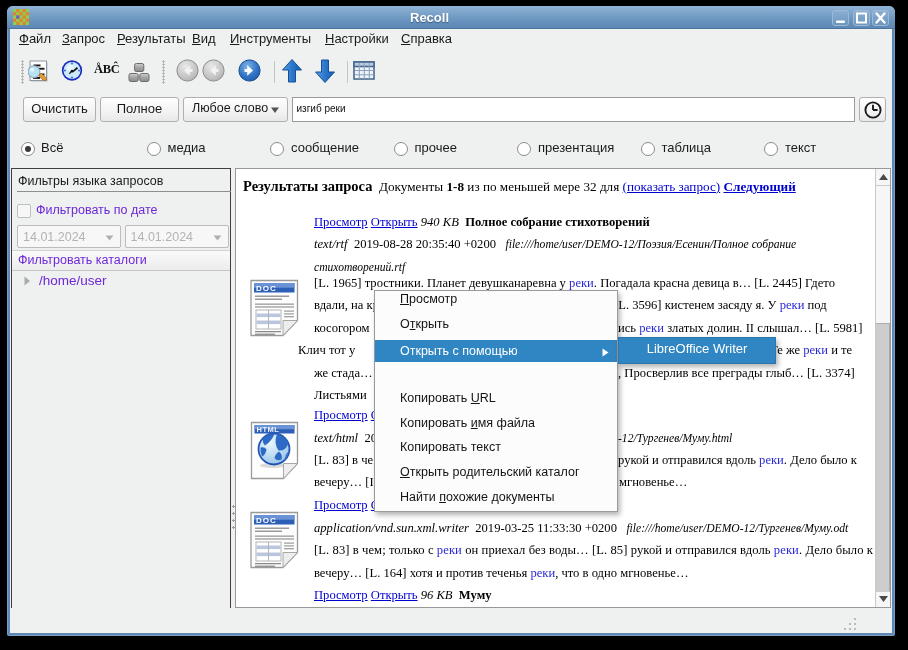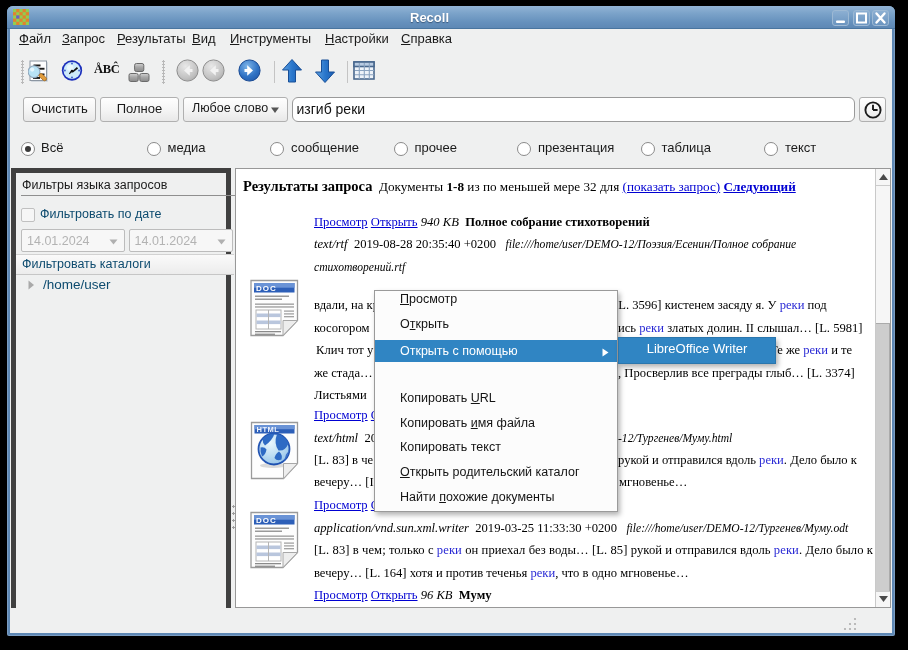--- a/index.html
+++ b/index.html
@@ -11,27 +11,27 @@
 .wbtn{position:absolute;top:4px;width:17px;height:16px;border:1px solid #9db9d4;border-radius:3px;background:linear-gradient(#8cafd2,#6b95c0)}
 #client{position:absolute;left:3px;top:23px;width:882px;height:604px;background:#eff0f0}
 
 #menubar{position:absolute;left:0;top:0;width:882px;height:26px;font-size:13px;color:#1a1a1a}
 #menubar span{position:absolute;top:2px}
 u{text-decoration:underline}
 
 #toolbar{position:absolute;left:0;top:26px;width:718px;height:35px}
 
 .btn{position:absolute;height:25px;border:1px solid #b0b0b0;border-radius:3px;background:linear-gradient(#fefefe,#f4f4f4 55%,#e8e8e8);font-size:13px;color:#1a1a1a;text-align:center}
-#input{position:absolute;border:1px solid #9a9a9a;border-radius:6px;background:#fff;font-size:14px;color:#111}
+#input{position:absolute;border:1px solid #9a9a9a;border-radius:0;background:#fff;font-size:10px;color:#111}
 
 .radio{position:absolute;width:14px;height:14px;border:1px solid #8a8a8a;border-radius:50%;background:#fff}
 .rlabel{position:absolute;font-size:13px;color:#1a1a1a}
 
-#sidebar{position:absolute;left:1px;top:139px;width:220px;height:454px;border:5px solid #404040;background:#eff0f0}
-.grey{color:#0c4a6e}
+#sidebar{position:absolute;left:1px;top:139px;width:220px;height:454px;border:1px solid #404040;background:#eff0f0}
+.grey{color:#6d28d9}
 .combo{position:absolute;width:104px;height:23px;border:1px solid #bcbcbc;border-radius:2px;background:#f7f7f7}
 .combo span{position:absolute;left:5px;top:4px;font-size:12.5px;color:#b3b3b3}
 
 #results{position:absolute;left:225px;top:139px;width:656px;height:440px;border:1px solid #989898;background:#fff;overflow:hidden}
 .rl{position:absolute;font-family:"Liberation Serif",serif;font-size:12.6px;color:#000;white-space:nowrap}
 .rl .u{font-size:11.6px}
 .rl a{color:#0000d2;text-decoration:underline}
 .rl .w{color:#2b2bd5}
 #sbar{position:absolute;right:0;top:0;width:15px;height:438px;background:#f6f6f6;border-left:1px solid #c9c9c9}
 #sbthumb{position:absolute;left:0px;top:154px;width:14px;height:269px;background:#cdcdcd;border:1px solid #ababab;border-left:none}
@@ -230,25 +230,26 @@
             <path d="M1.5 0.5 L7 5 L1.5 9.5 Z" fill="#a9a9a9"></path>
           </svg>
     <div class="abs grey" style="left:27px;top:104px;font-size:13.5px">/home/user</div>
    </div>
    <div class="abs" style="left:222px;top:474px;width:3px;height:30px;background-image:radial-gradient(circle,#9e9e9e 1px,transparent 1.3px);background-size:3px 7px"></div>
    <div id="results">
     <div class="rl" style="left:7px;top:9px"><span style="font-size:14.5px;font-weight:bold">Результаты запроса</span><span style="font-size:13.2px">&nbsp; Документы <b>1-8</b> из по меньшей мере 32 для <a>(показать запрос)</a> <a><b>Следующий</b></a></span></div>
     <div class="rl" style="left:78px;top:46px"><a>Просмотр</a> <a>Открыть</a> <i>940 KB</i> &nbsp;<b>Полное собрание стихотворений</b></div>
     <div class="rl" style="left:78px;top:68px"><i>text/rtf</i>&nbsp; 2019-08-28 20:35:40 +0200 &nbsp;&nbsp;<i class="u">file:///home/user/DEMO-12/Поэзия/Есенин/Полное собрание</i></div>
     <div class="rl" style="left:78px;top:90.5px"><i class="u">стихотворений.rtf</i></div>
+    <div class="rl" style="left:78px;top:106.5px">[L. 1965] тростники. Планет девушканаревна у <span class="w">реки</span>. Погадала красна девица в… [L. 2445] Гдето</div>
     <div class="rl" style="left:78px;top:129px">вдали, на кру</div>
     <div class="rl" style="left:378px;top:129px">[L. 3596] кистенем засяду я. У <span class="w">реки</span> под</div>
     <div class="rl" style="left:78px;top:151.5px">косогором</div>
     <div class="rl" style="left:382px;top:151.5px">ись <span class="w">реки</span> златых долин. II слышал… [L. 5981]</div>
-    <div class="rl" style="left:80px;top:174px">Клич тот у</div>
+    <div class="rl" style="left:62px;top:174px">Клич тот у</div>
     <div class="rl" style="left:534px;top:174px">Те же <span class="w">реки</span> и те</div>
     <div class="rl" style="left:78px;top:196.5px">же стада…</div>
     <div class="rl" style="left:382px;top:196.5px">, Просверлив все преграды глыб… [L. 3374]</div>
     <div class="rl" style="left:78px;top:219px">Листьями</div>
     <div class="rl" style="left:78px;top:238.5px"><a>Просмотр</a> <a>Открыть</a></div>
     <div class="rl" style="left:78px;top:261.5px"><i>text/html</i>&nbsp; 20</div>
     <div class="rl" style="left:382px;top:261.5px"><i class="u">-12/Тургенев/Муму.html</i></div>
     <div class="rl" style="left:78px;top:283.5px">[L. 83] в че</div>
     <div class="rl" style="left:382px;top:283.5px">рукой и отправился вдоль <span class="w">реки</span>. Дело было к</div>
     <div class="rl" style="left:78px;top:306px">вечеру… [I</div>

